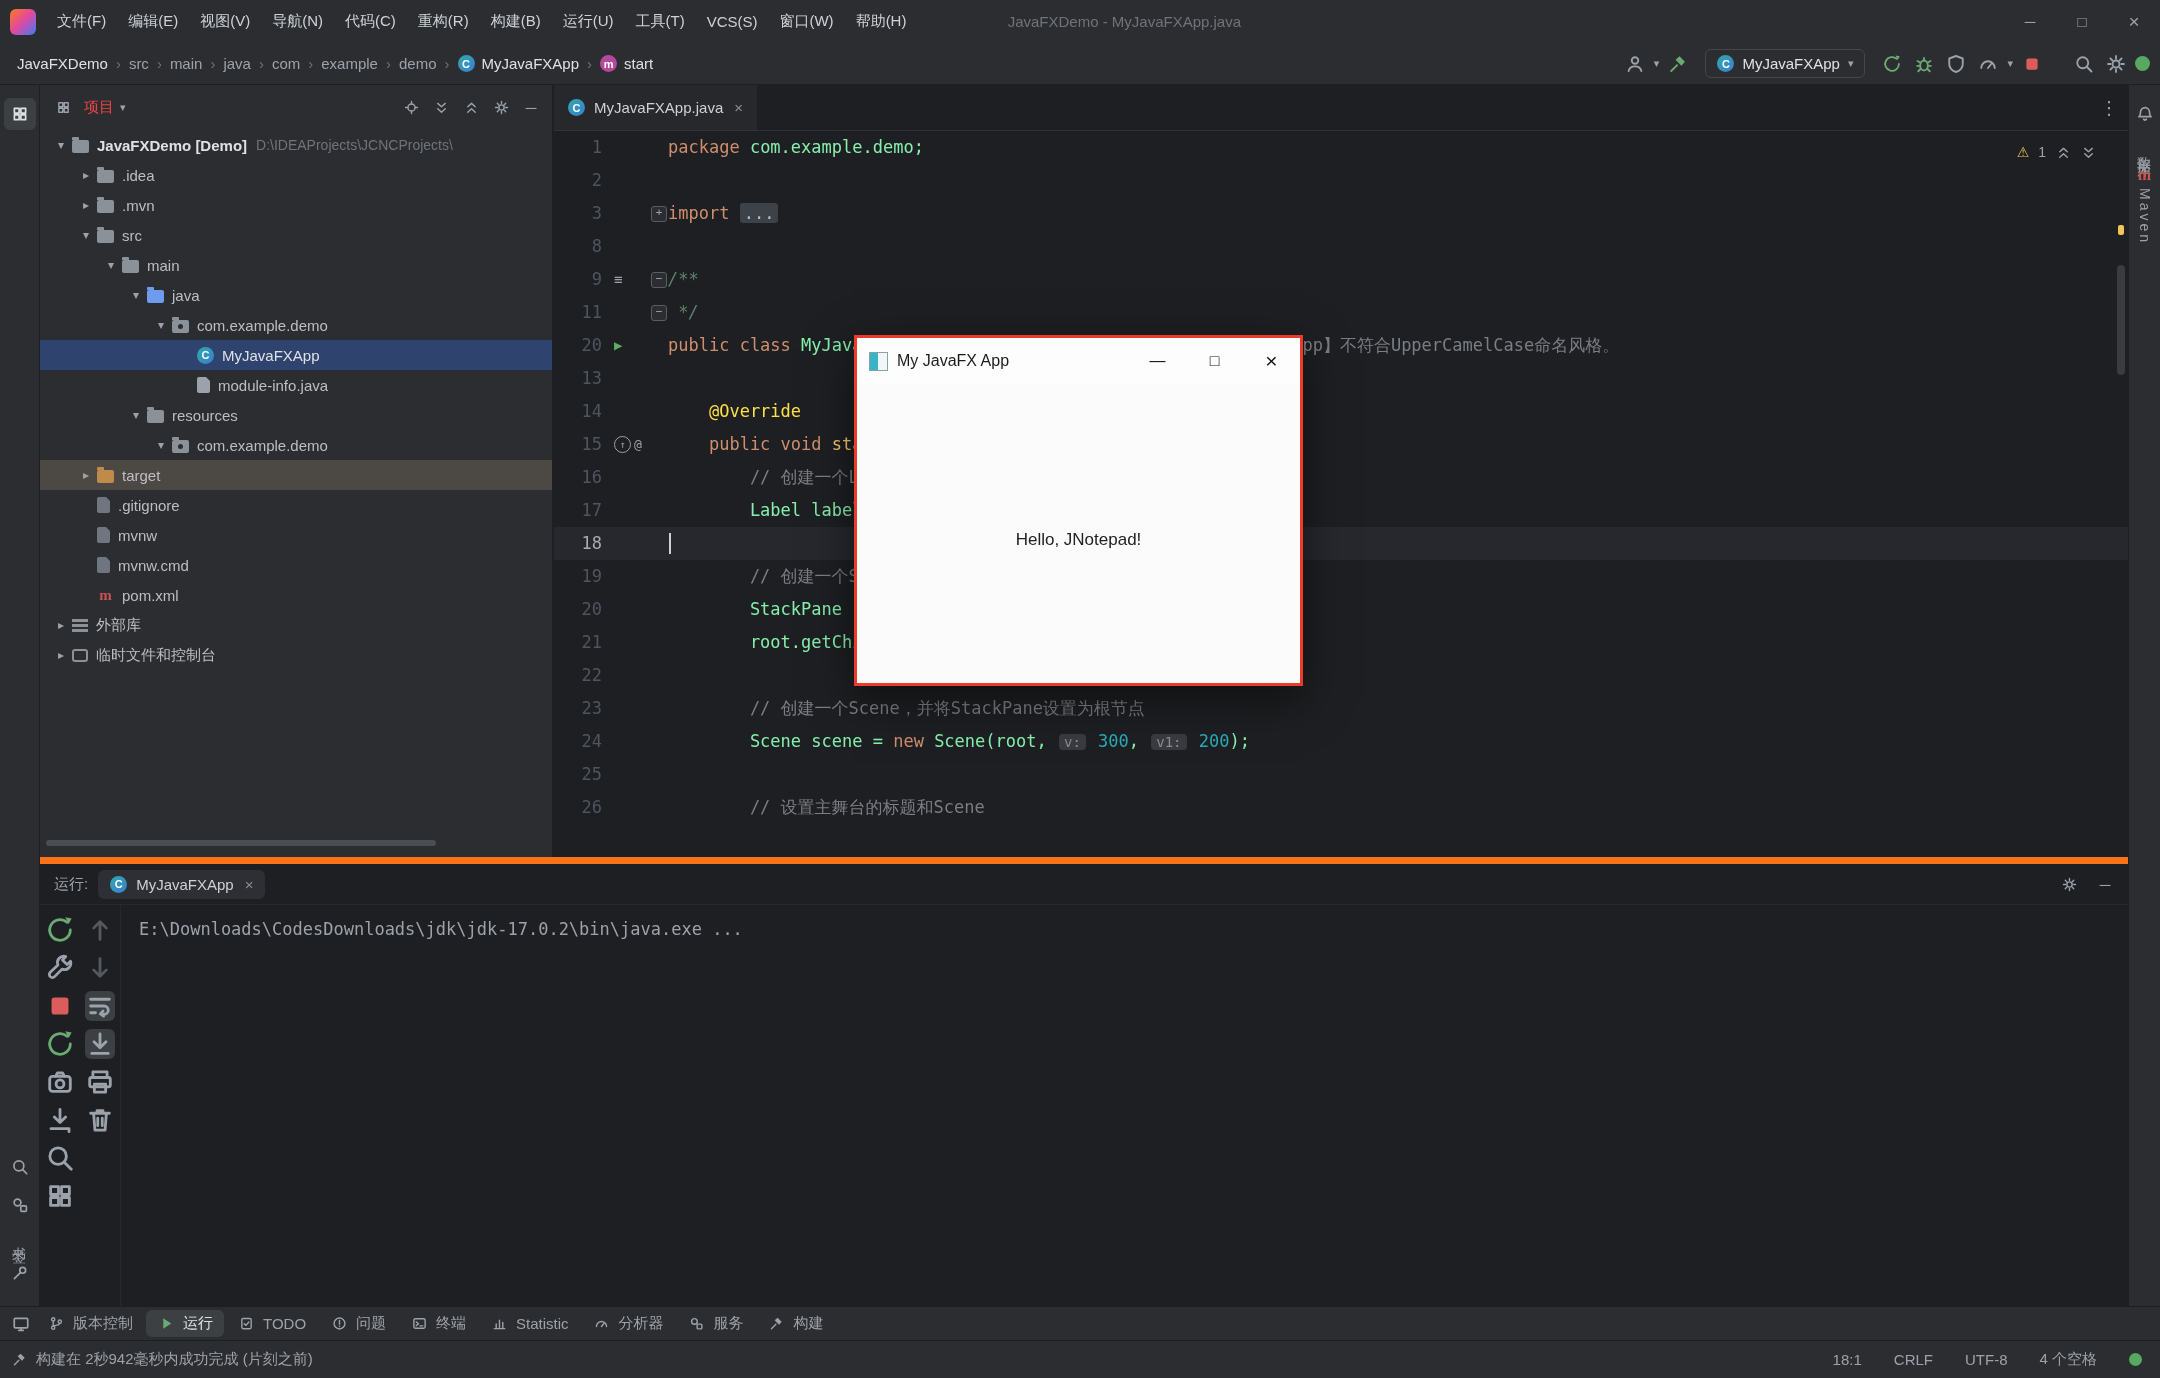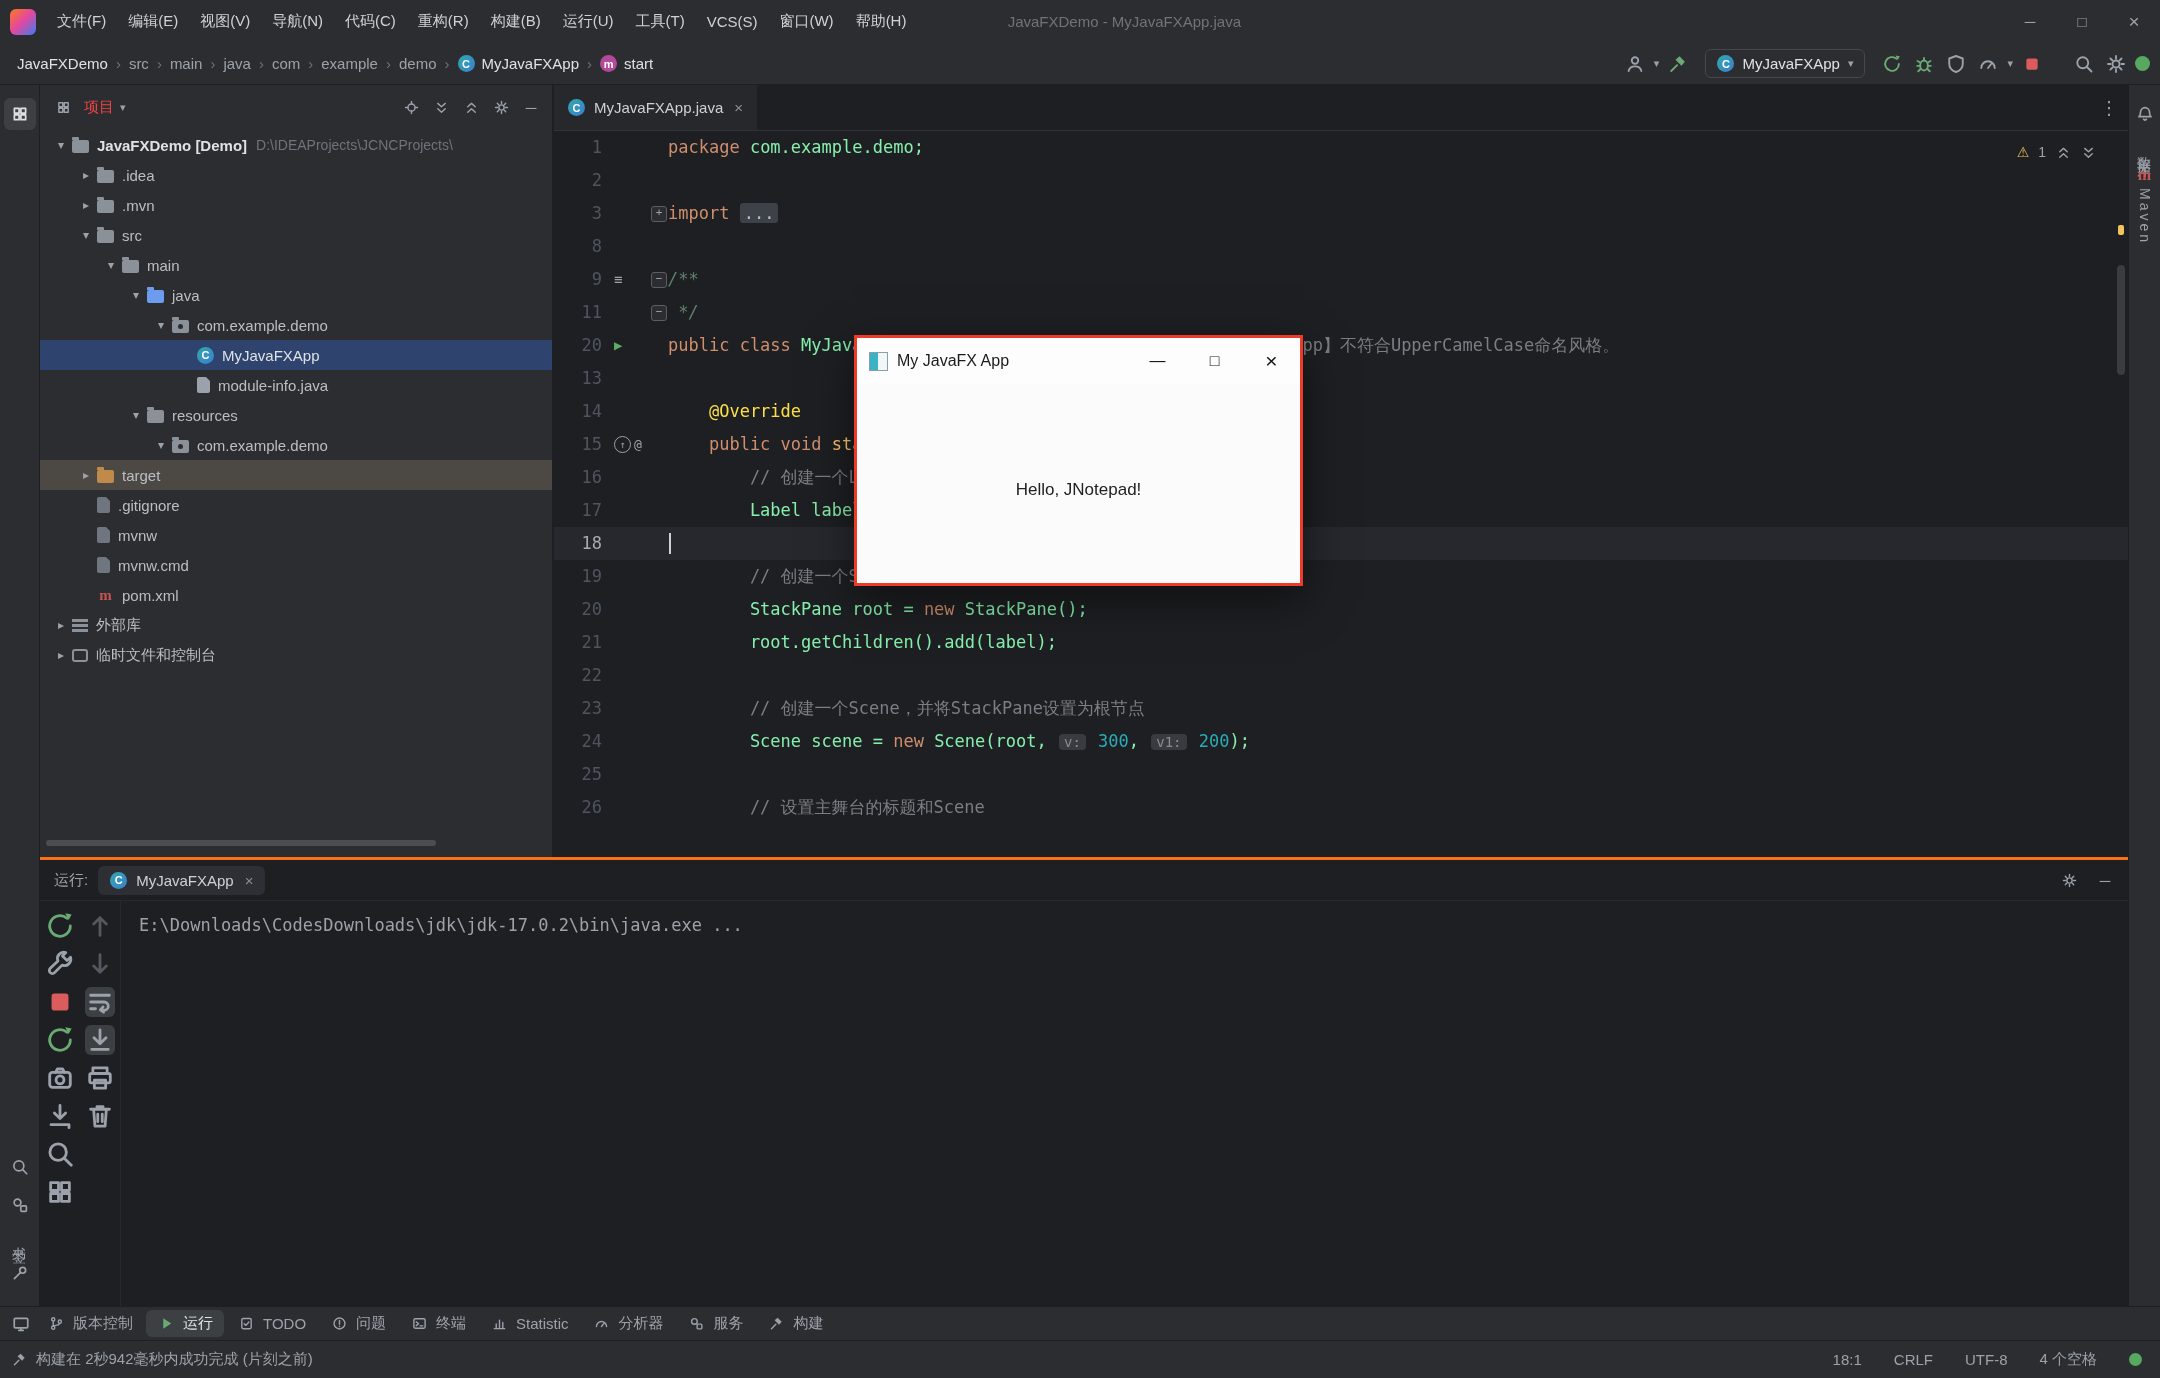--- a/index.html
+++ b/index.html
@@ -95,21 +95,21 @@
   .s-doc{color:#5f826b;font-style:italic;} .s-doctag{color:#67a37c;font-style:italic;text-decoration:underline;}
   .s-chip{background:#393b40;color:#888b92;border-radius:4px;padding:0 5px;font-size:14px;margin:0 2px;}
   .s-foldchip{background:#3d4148;color:#bcbec4;border-radius:3px;padding:0 4px;}
   .caretbar{position:absolute;left:115px;top:6px;width:2px;height:21px;background:#ced0d6;}
   .inspect{position:absolute;top:57px;right:26px;display:flex;align-items:center;gap:9px;color:#9da2aa;font-size:14px;background:#1e1f22;padding:2px 6px;border-radius:5px;}
   .warn-tri{color:#f2c55c;font-size:14px;}
   .vscroll{position:absolute;right:3px;top:180px;width:8px;height:110px;border-radius:4px;background:rgba(255,255,255,.13);}
   .stripe-mark{position:absolute;right:4px;top:140px;width:6px;height:10px;background:#f2c55c;border-radius:2px;}
 
   
-  .runpanel{position:absolute;left:40px;top:857px;width:2088px;height:449px;background:#1e1f22;border-top:3px solid #f97316;box-sizing:border-box;}
+  .runpanel{position:absolute;left:40px;top:857px;width:2088px;height:449px;background:#1e1f22;border-top:7px solid #f97316;box-sizing:border-box;}
   .runhdr{height:40px;display:flex;align-items:center;padding:0 10px;border-bottom:1px solid #28292d;}
   .runhdr-label{color:#9da2aa;margin:0 10px 0 4px;}
   .runtab{display:flex;align-items:center;gap:9px;background:#2d2f34;border-radius:6px;padding:6px 12px;color:#ced0d6;}
   .runhdr-icons{margin-left:auto;display:flex;gap:10px;align-items:center;}
   .runbody{display:flex;height:408px;}
   .cbar{width:40px;display:flex;flex-direction:column;align-items:center;padding-top:6px;}
   .cbar2{width:40px;display:flex;flex-direction:column;align-items:center;padding-top:6px;border-right:1px solid #28292d;}
   .cbtn{width:30px;height:30px;display:flex;align-items:center;justify-content:center;border-radius:6px;color:#9ba2ab;margin:4px 0;}
   .cbtn.on{background:#3d4043;}
   .console{flex:1;padding:14px 18px;font-family:"DejaVu Sans Mono","Liberation Mono",monospace;font-size:17px;color:#9da2aa;}
@@ -119,21 +119,21 @@
   .btb-item{display:flex;align-items:center;gap:8px;padding:4px 11px;border-radius:6px;color:#9da2aa;white-space:nowrap;}
   .btb-item.active{background:#3d4043;color:#dfe1e5;}
   .btb-item .icon{width:18px;height:18px;} .btb-item .icon svg{width:15px;height:15px;}
 
   
   .status{position:absolute;left:0;right:0;top:1340px;height:38px;background:#2b2d30;border-top:1px solid #1e1f22;display:flex;align-items:center;padding:0 18px 0 10px;box-sizing:border-box;color:#9da2aa;}
   .status-msg{margin-left:8px;}
   .status-right{margin-left:auto;display:flex;align-items:center;gap:32px;}
 
   
-  .popup{position:absolute;left:854px;top:335px;width:449px;height:251px;background:#fbfbfb;border:3px solid #ee3a28;box-sizing:border-box;box-shadow:0 14px 42px rgba(0,0,0,.5);z-index:50;display:flex;flex-direction:column;gap:13px;}
+  .popup{position:absolute;left:854px;top:335px;width:449px;height:351px;background:#fbfbfb;border:3px solid #ee3a28;box-sizing:border-box;box-shadow:0 14px 42px rgba(0,0,0,.5);z-index:50;display:flex;flex-direction:column;gap:13px;}
   .popup-titlebar{height:46px;display:flex;align-items:center;background:#fdfdfd;color:#1f1f1f;padding-left:12px;flex:none;}
   .jfx-ico{width:19px;height:19px;border:1px solid #8aa0a8;box-sizing:border-box;background:linear-gradient(90deg,#39b3c6 0 45%,#f2f6f7 45%);margin-right:9px;flex:none;}
   .popup-title{font-size:16px;color:#1c1c1c;}
   .popup-controls{margin-left:auto;display:flex;height:100%;}
   .pop-btn{width:57px;height:100%;display:flex;align-items:center;justify-content:center;color:#111;font-size:16px;}
   .pop-btn.close{font-size:21px;}
   .popup-content{flex:1;display:flex;align-items:center;justify-content:center;color:#222;font-size:17px;}
 </style>
 </head>
 <body>

